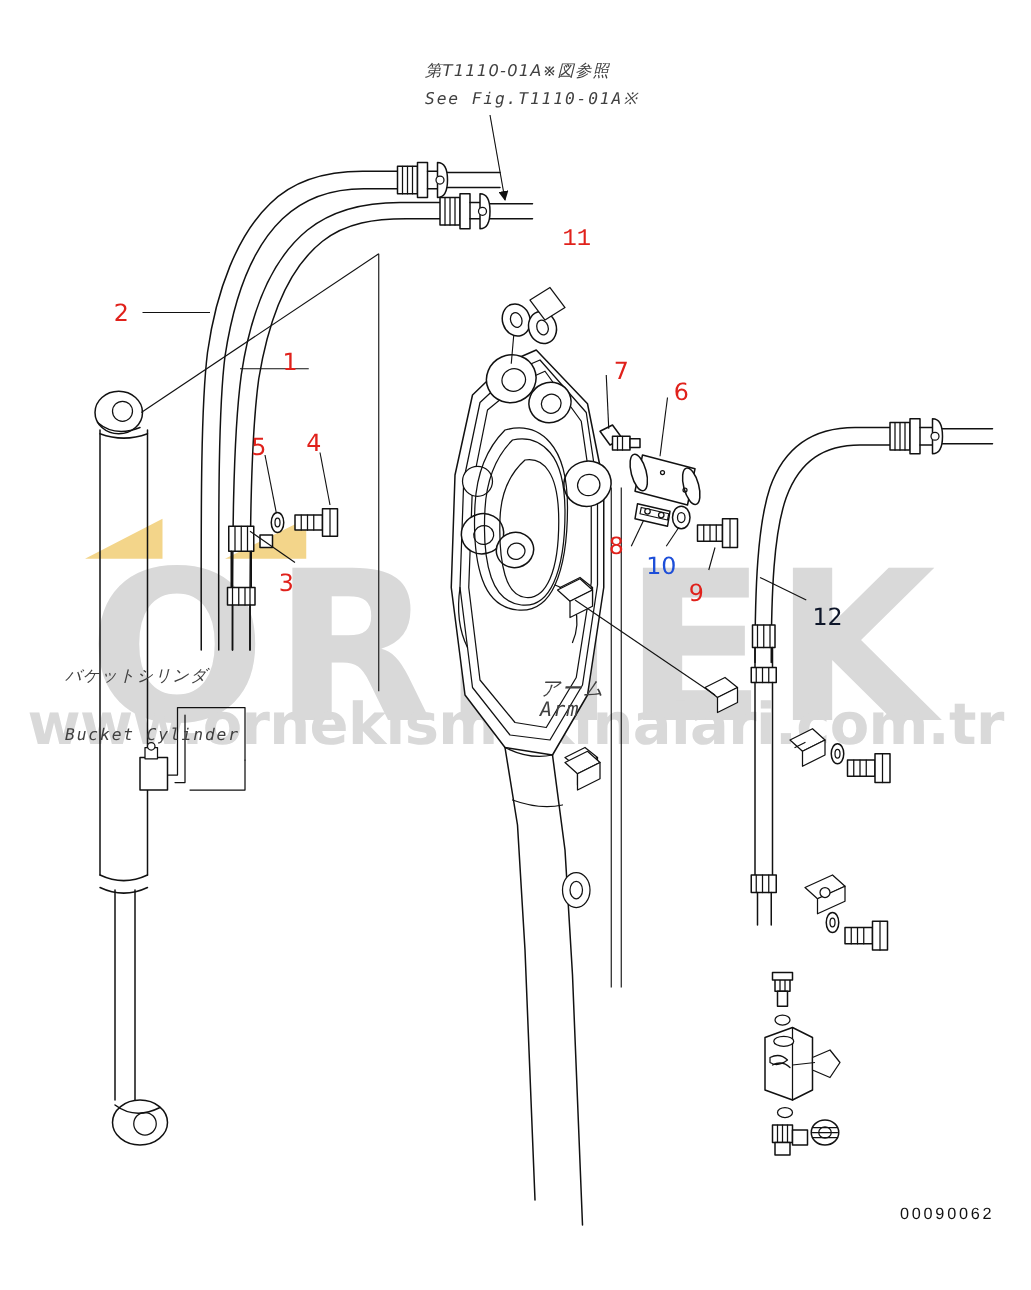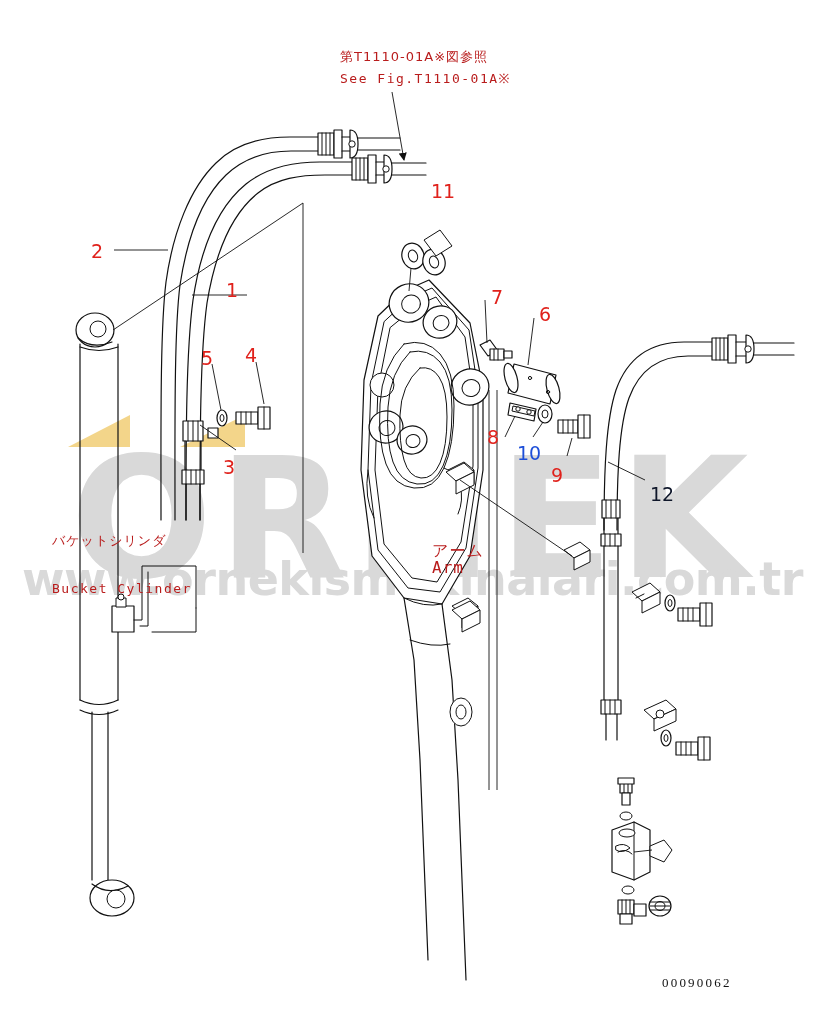--- a/index.html
+++ b/index.html
@@ -32,28 +32,27 @@
     text-align:center;
     font-family:"DejaVu Sans","Liberation Sans",sans-serif;
     font-weight:bold;
     font-size:46px;
     line-height:46px;
     letter-spacing:-0.5px;
     color:#d9d9d9;
   }
   #partno{
     position:absolute;
-    left:662px;top:963px;
-    font-family:Liberation Serif, serif;
+    left:720px;top:963px;
+    font-family:Liberation Sans, sans-serif;
     font-size:13px;
     letter-spacing:2.2px;
     color:#111111;
-    margin-top:12px;
-  }
-  .lbl{position:absolute;color:#b91c1c;white-space:pre;}
+  }
+  .lbl{position:absolute;color:#404040;white-space:pre;font-style:italic;}
   .lbl-jp{font-family:"DejaVu Sans","Liberation Sans",sans-serif;font-size:13px;letter-spacing:1px;}
   .lbl-en{font-family:"DejaVu Sans Mono","Liberation Mono",monospace;font-size:13px;letter-spacing:1.5px;}
   #ref-jp{left:340px;top:48px;}
   #ref-en{left:340px;top:69px;text-align:center;}
   #bc-jp{left:52px;top:532px;}
   #bc-en{left:52px;top:581px;}
   #arm-jp{left:432px;top:541px;font-size:16px;letter-spacing:1px;}
   #arm-en{left:432px;top:558px;font-size:16px;letter-spacing:1px;}
   .callout{
     position:absolute;
@@ -385,17 +384,17 @@
       <div class="callout" style="left: 226px; top: 281px; color: rgb(224, 33, 27);">1</div>
       <div class="callout" style="left: 91px; top: 242px; color: rgb(224, 33, 27);">2</div>
       <div class="callout" style="left: 223px; top: 458px; color: rgb(224, 33, 27);">3</div>
       <div class="callout" style="left: 245px; top: 346px; color: rgb(224, 33, 27);">4</div>
       <div class="callout" style="left: 201px; top: 349px; color: rgb(224, 33, 27);">5</div>
       <div class="callout" style="left: 539px; top: 305px; color: rgb(224, 33, 27);">6</div>
       <div class="callout" style="left: 491px; top: 288px; color: rgb(224, 33, 27);">7</div>
       <div class="callout" style="left: 487px; top: 428px; color: rgb(224, 33, 27);">8</div>
       <div class="callout" style="left: 551px; top: 466px; color: rgb(224, 33, 27);">9</div>
       <div class="callout" style="left: 517px; top: 444px; color: #1d4ed8;">10</div>
-      <div class="callout" style="left: 431px; top: 182px; color: rgb(224, 33, 27);">11</div>
+      <div class="callout" style="left: 450px; top: 182px; color: rgb(224, 33, 27); font-family: Liberation Mono, monospace;">11</div>
       <div class="callout" style="left: 650px; top: 485px; color: #0f172a;">12</div>
     </div>
 
 </div>
 
 </body></html>

